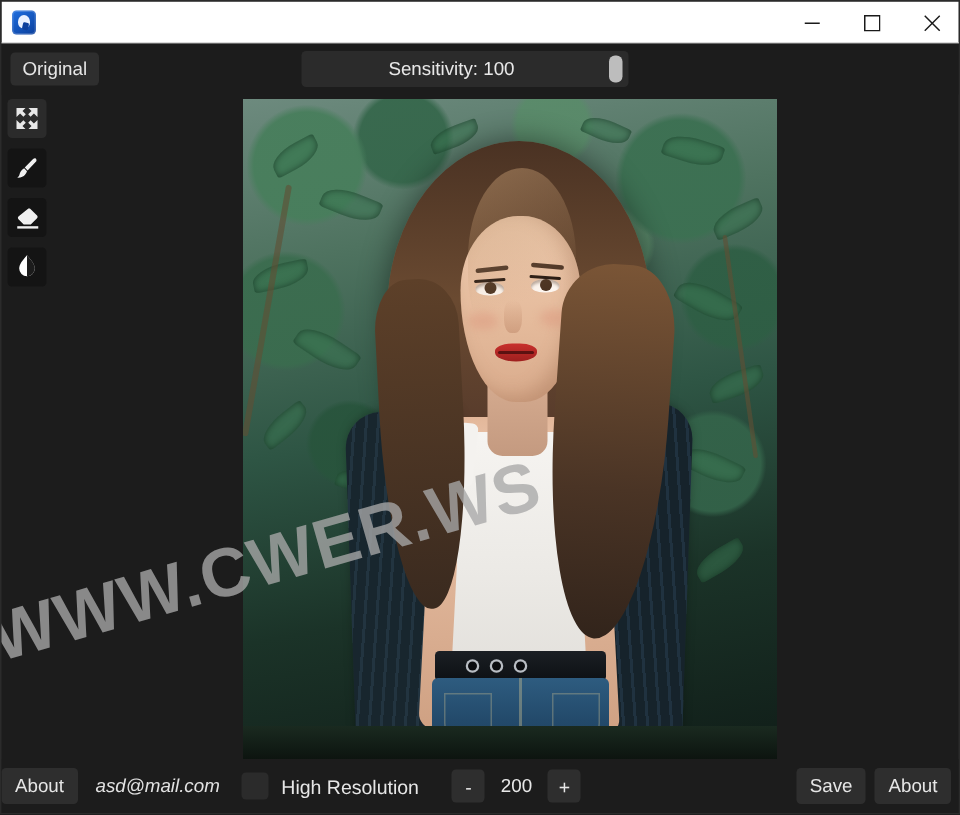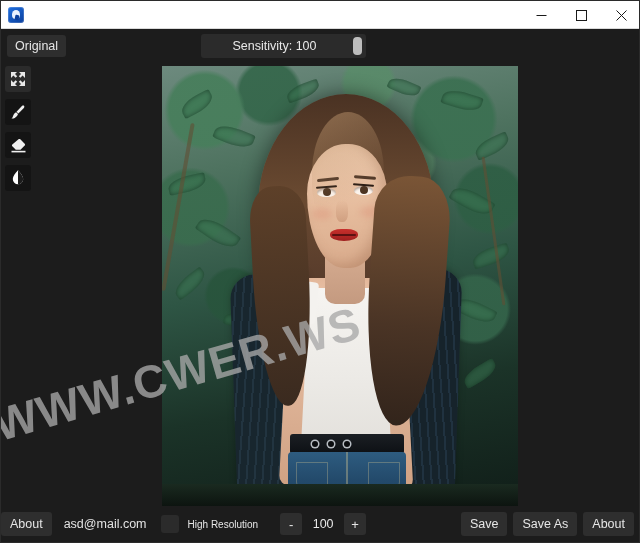--- a/index.html
+++ b/index.html
@@ -57,21 +57,21 @@
   .btn {
     background:#2e2e2e; color:#e6e6e6; border:none; border-radius:3px;
     font-family:"Liberation Sans", sans-serif; cursor:default;
     display:flex; align-items:center; justify-content:center;
   }
   .btn-original {
     position:absolute; left:6px; top:6px; height:22px; padding:0 8px;
     font-size:12.5px;
   }
   .slider {
-    position:absolute; left:200px; top:5px; width:165px; height:24px;
+    position:absolute; left:200px; top:5px; width:218px; height:24px;
     background:#2b2b2b; border-radius:3px;
   }
   .slider-label {
     position:absolute; inset:0; display:flex; align-items:center;
     justify-content:center; font-size:12.5px; color:#e8e8e8;
     padding-right:18px;
   }
   .slider-handle {
     position:absolute; right:4px; top:3px; width:9px; height:18px;
     background:#bdbdbd; border-radius:4px;
@@ -276,27 +276,27 @@
 
   
   .bottombar {
     position:absolute; left:0; bottom:0; width:640px; height:36px;
     background:#1c1c1c; display:flex; align-items:center;
   }
   .btn-bottom {
     height:24px; padding:0 9px; font-size:12.5px; border-radius:3px;
   }
   .email-text {
-    font-size:12.5px; color:#e2e2e2; margin-left:12px; white-space:nowrap;
+    font-size:12.5px; color:#e2e2e2; margin-left:12px; white-space:nowrap;font-style:italic;
   }
   .checkbox {
     width:18px; height:18px; background:#2b2b2b; border-radius:3px;
     margin-left:14px; flex:none; cursor:default;
   }
-  .hires-label { font-size:10px; color:#e6e6e6; margin-left:9px; white-space:nowrap; }
+  .hires-label { font-size:13px; color:#e6e6e6; margin-left:9px; white-space:nowrap; }
   .stepper { display:flex; align-items:center; margin-left:22px; gap:7px; }
   .step-btn {
     width:22px; height:22px; font-size:13px; border-radius:3px;
   }
   .step-val {
     font-size:12.5px; color:#e8e8e8; min-width:28px; text-align:center;
   }
   .right-group { margin-left:auto; display:flex; gap:6px; margin-right:7px; }
 </style>
 </head>
@@ -427,23 +427,22 @@
 
   <div class="watermark">WWW.CWER.WS</div>
 
   <div class="bottombar">
     <div class="btn btn-bottom" style="margin-left:0;">About</div>
     <div class="email-text">asd@mail.com</div>
     <div class="checkbox"></div>
     <div class="hires-label">High Resolution</div>
     <div class="stepper">
       <div class="btn step-btn">-</div>
-      <div class="step-val">100</div>
+      <div class="step-val">200</div>
       <div class="btn step-btn">+</div>
     </div>
     <div class="right-group">
       <div class="btn btn-bottom">Save</div>
-      <div class="btn btn-bottom">Save As</div>
       <div class="btn btn-bottom">About</div>
     </div>
   </div>
 
 </div>
 
 </body></html>

